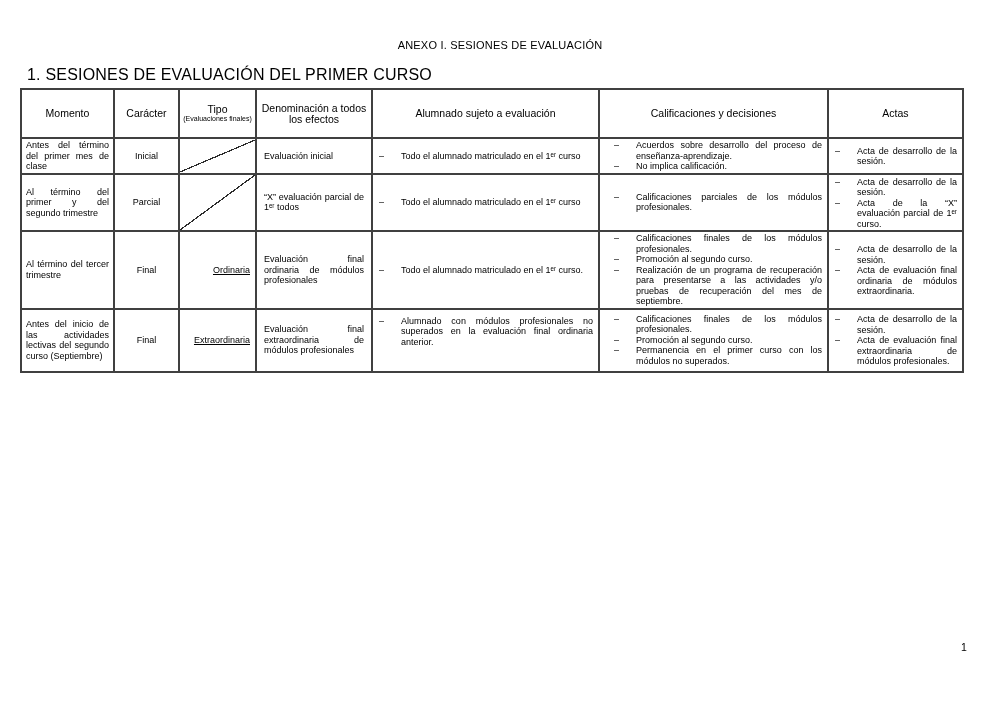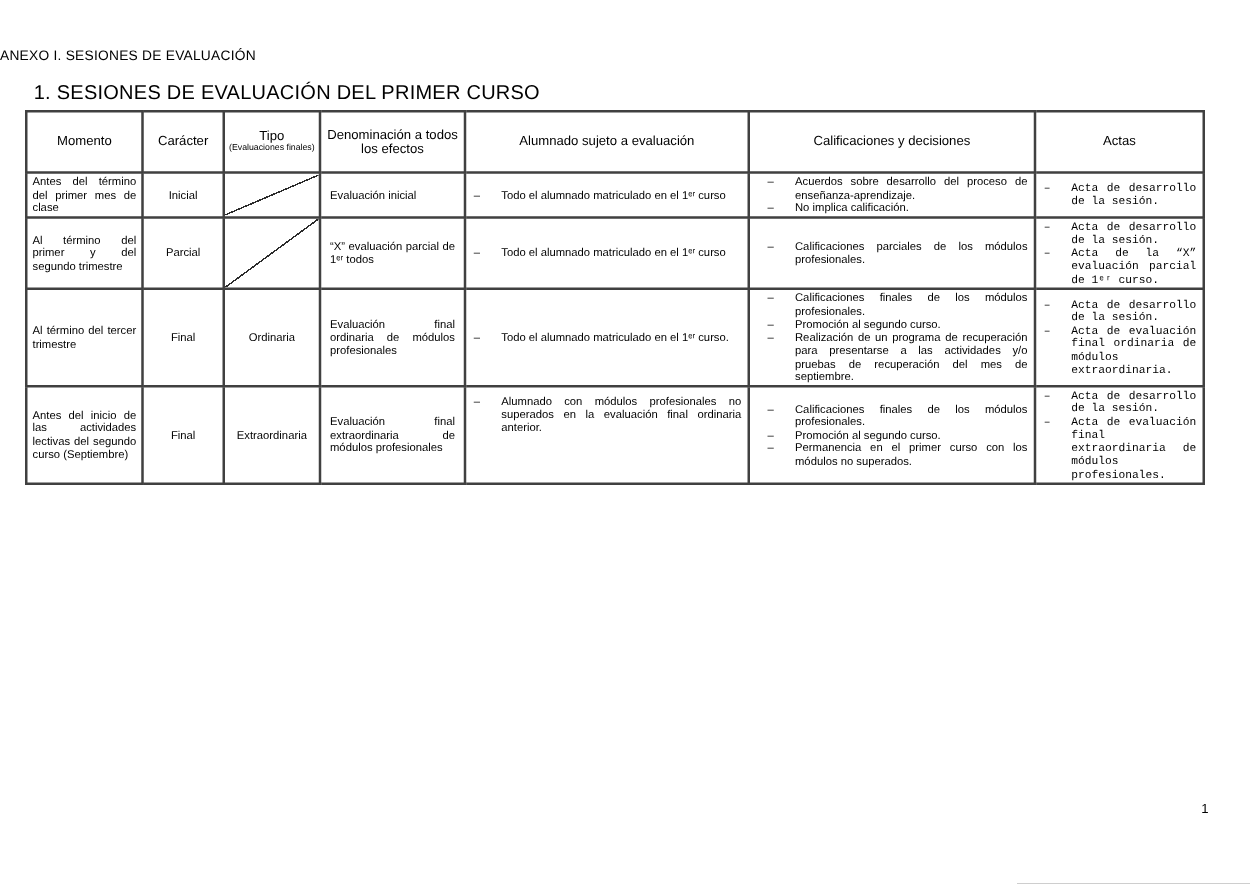--- a/index.html
+++ b/index.html
@@ -7,21 +7,21 @@
     position: relative;
     width: 1000px; height: 707px;
     margin: 0 auto;
     background: #ffffff;
     font-family: "Liberation Sans", "DejaVu Sans", sans-serif;
     color: #000;
     overflow: hidden;
   }
   .doc-title {
     position: absolute; top: 39px; left: 0; width: 1000px;
-    text-align: left; font-size: 11px; letter-spacing: 0.2px;
+    text-align: center; font-size: 11px; letter-spacing: 0.2px;
   }
   .doc-heading {
     position: absolute; top: 66px; left: 27px;
     font-size: 16px; letter-spacing: 0.2px;
   }
   table.eval {
     position: absolute; top: 88px; left: 20px;
     width: 942px;
     border-collapse: collapse;
     table-layout: fixed;
@@ -32,24 +32,24 @@
     vertical-align: middle;
     overflow: hidden;
   }
   table.eval th {
     font-weight: normal; font-size: 10.5px;
     text-align: center; padding: 2px 3px;
   }
   .tipo-note { display:block; font-size: 7px; line-height: 8px; }
   .c-mom { text-align: justify; padding: 1px 4px; }
   .c-car { text-align: center; padding: 1px 5px; }
-  .c-tip { text-align: center; padding: 1px 5px; }
+  .c-tip { text-align: right; padding: 1px 5px; text-decoration: underline; }
   .c-den { text-align: justify; padding: 1px 7px; }
   .c-alu, .c-cal, .c-act { padding: 1px 5px 1px 0; }
-  .c-act { vertical-align: top; padding-top: 2px; font-family: Liberation Mono, monospace; }
+  .c-act { vertical-align: top; padding-top: 2px; }
   .li { position: relative; text-align: justify; }
   .li::before { content: "\2013"; position: absolute; }
   .li.alu { padding-left: 28px; }  .li.alu::before { left: 6px; }
   .li.cal { padding-left: 36px; }  .li.cal::before { left: 14px; }
   .li.act { padding-left: 28px; }  .li.act::before { left: 6px; }
   td.diag { padding: 0; }
   .diagline {
     width: 100%;
     background: linear-gradient(to bottom right,
       transparent calc(50% - 0.6px),

